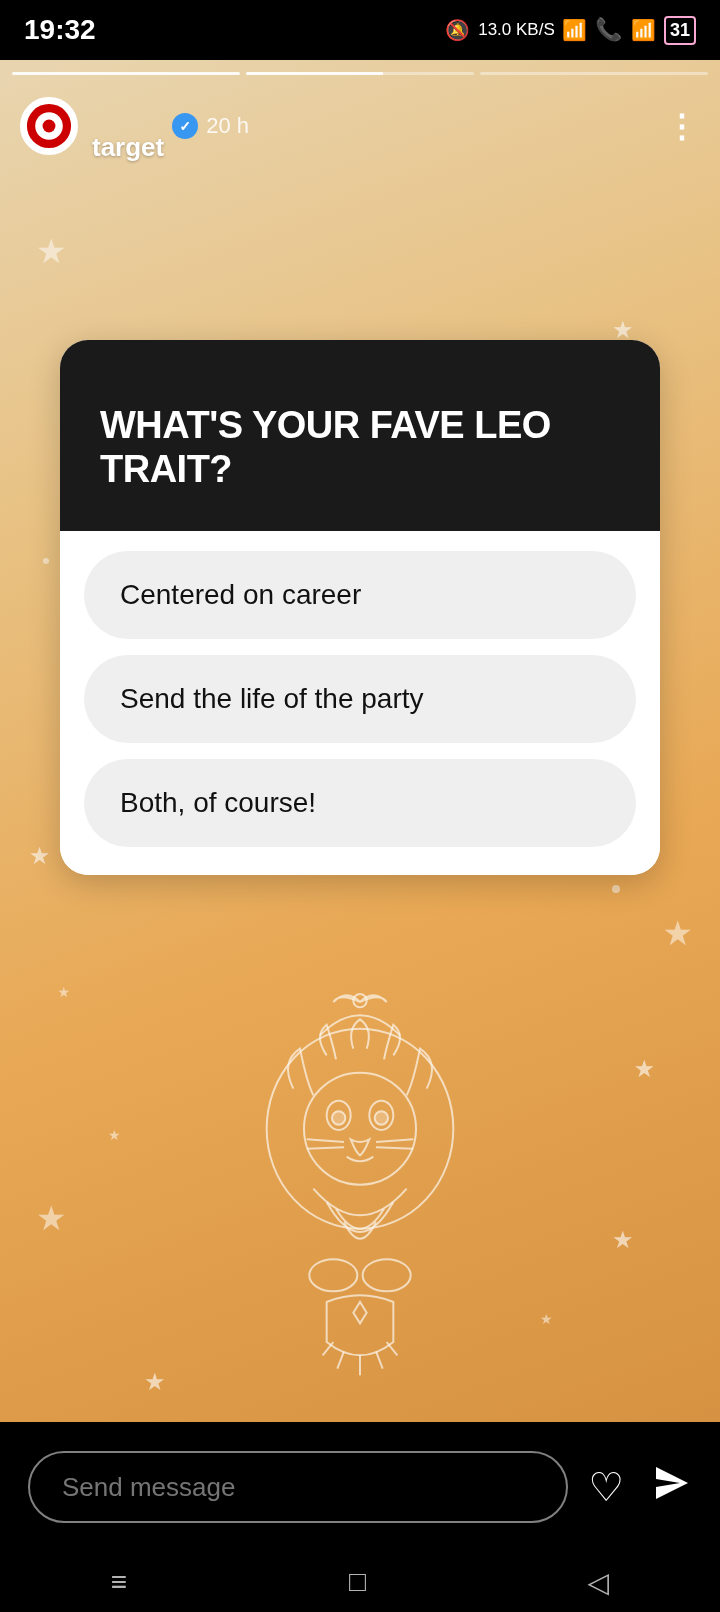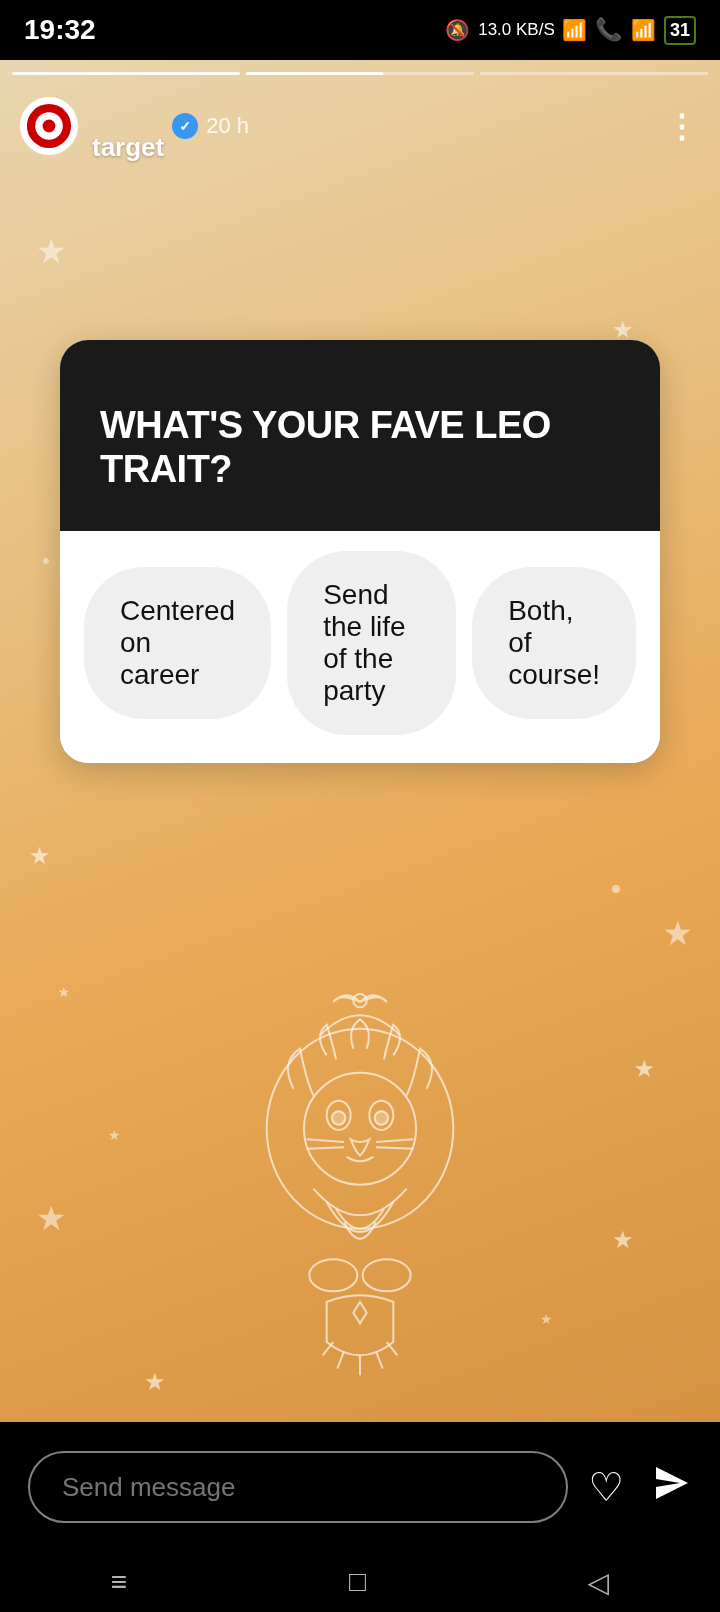--- a/index.html
+++ b/index.html
@@ -37,21 +37,21 @@
 
     .status-icons {
       display: flex;
       align-items: center;
       gap: 8px;
       color: #fff;
       font-size: 20px;
     }
 
     .battery-box {
-      border: 2px solid #4d7c0f;
+      border: 2px solid #f9a8d4;
       border-radius: 4px;
       padding: 2px 4px;
       font-size: 18px;
       font-weight: 600;
     }
 
     
     .story-container {
       position: absolute;
       top: 60px;
@@ -216,23 +216,22 @@
       line-height: 1.15;
       text-transform: uppercase;
       letter-spacing: -0.5px;
       margin-top: 28px;
     }
 
     .poll-options {
       background: #fff;
       padding: 20px 24px 28px;
       display: flex;
-      flex-direction: row;
+      flex-direction: column;
       gap: 16px;
-      align-items: center;
     }
 
     .poll-option {
       background: #efefef;
       border-radius: 60px;
       padding: 28px 36px;
       cursor: pointer;
     }
 
     .poll-option-text {

